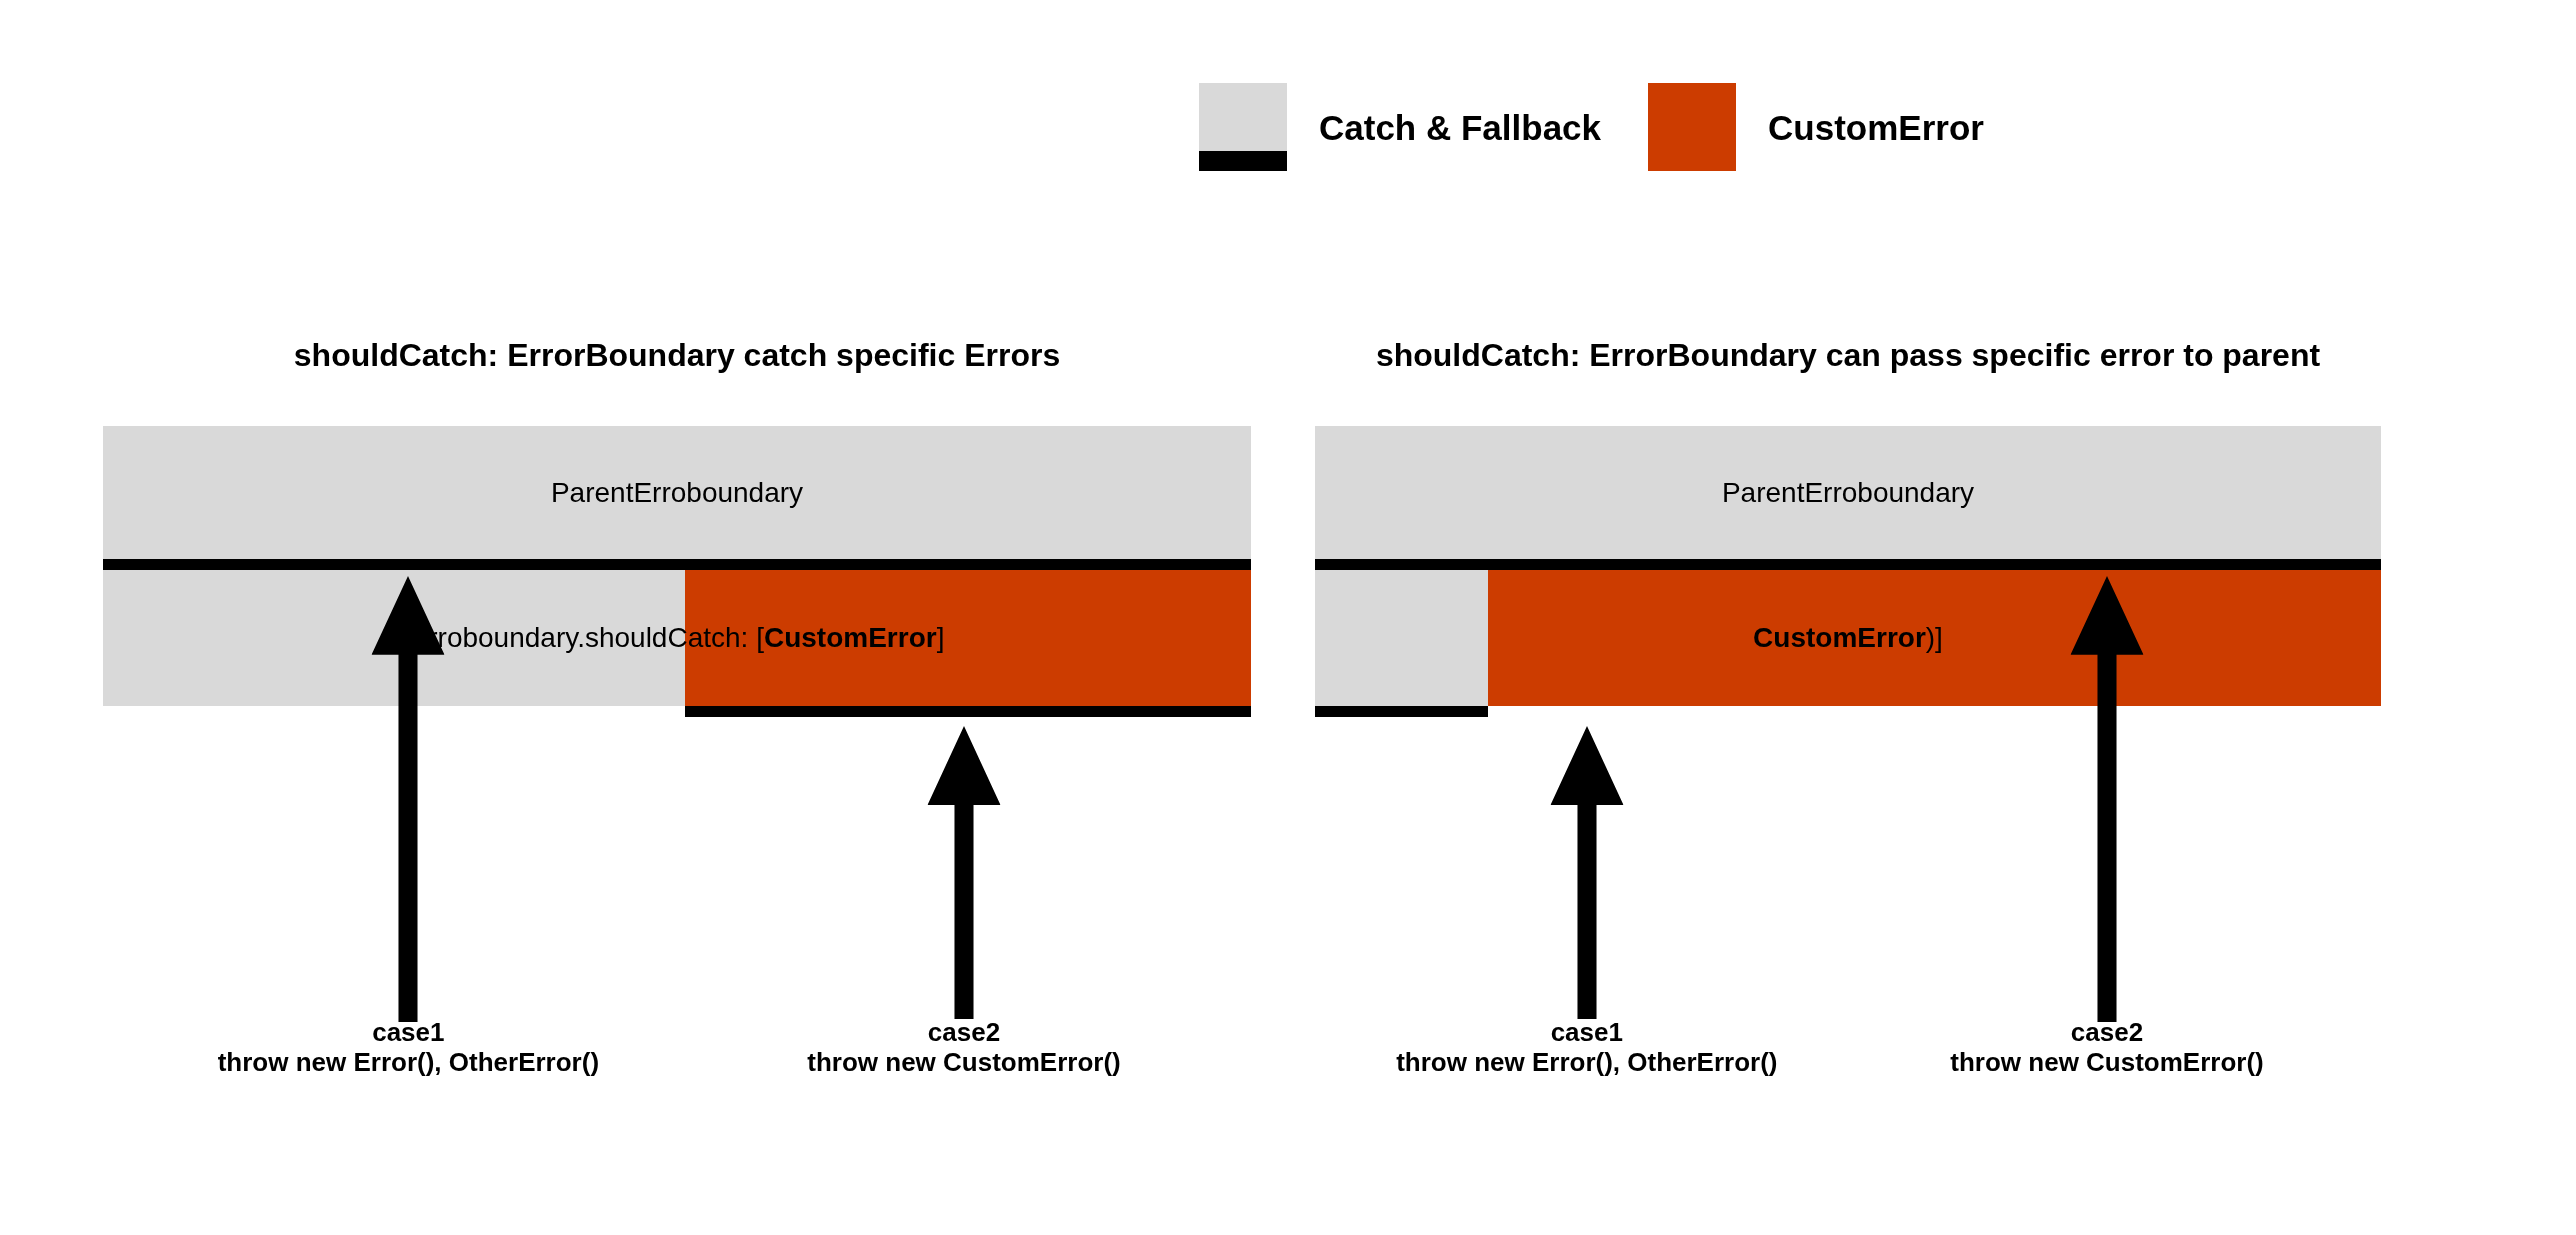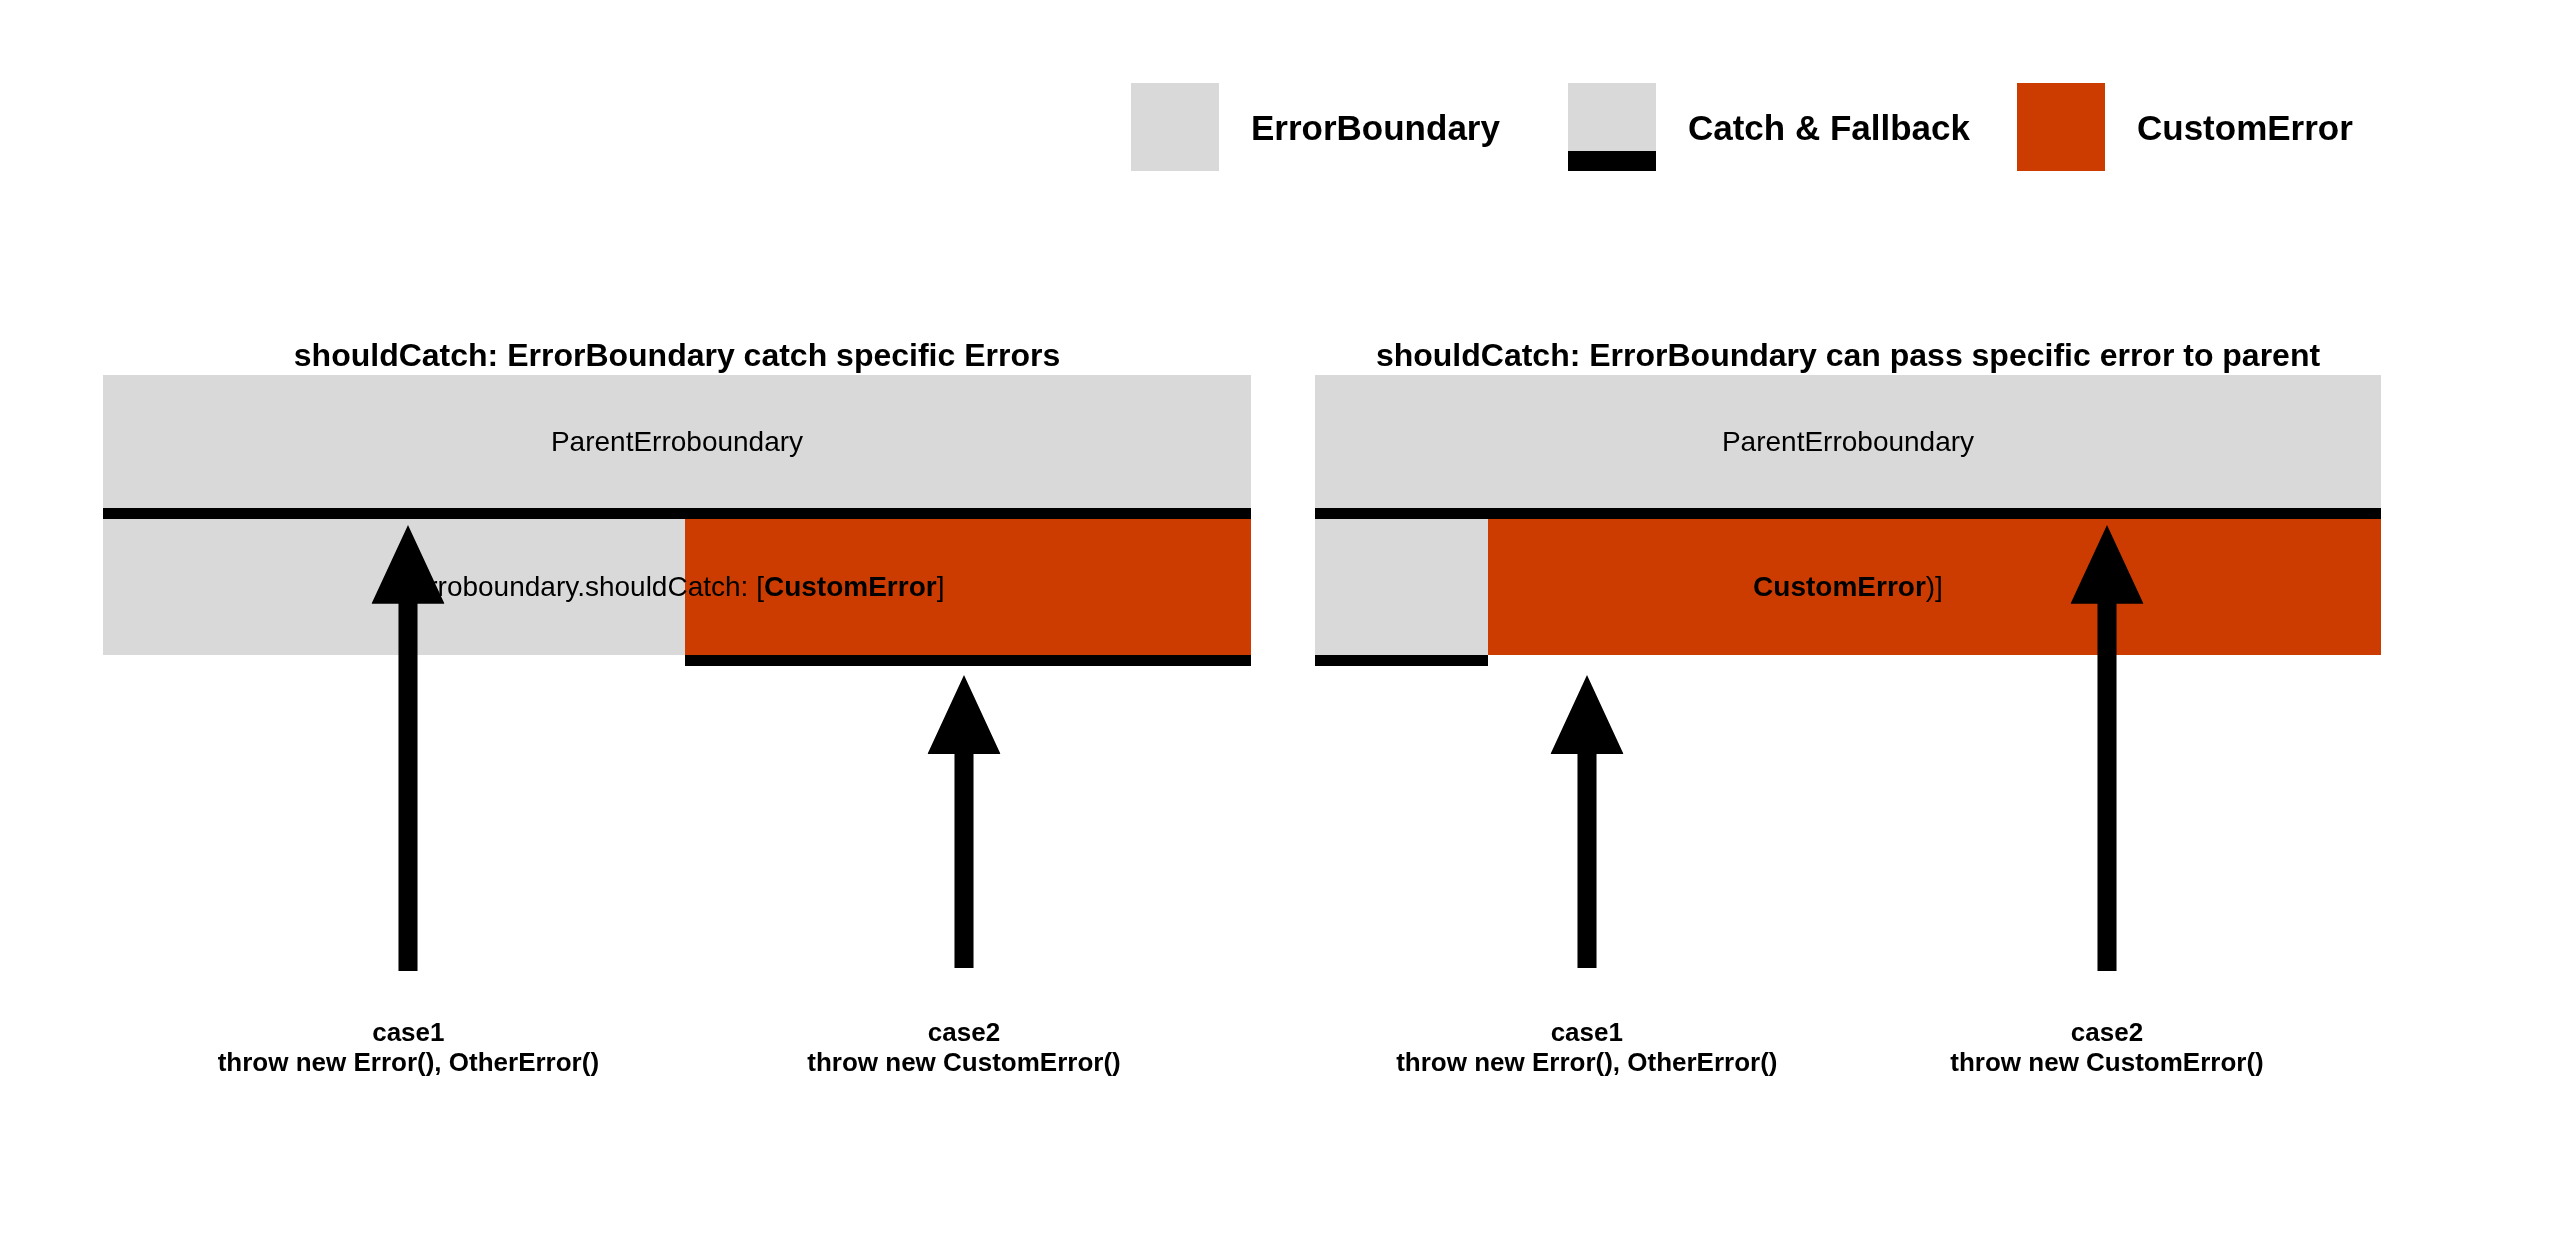--- a/index.html
+++ b/index.html
@@ -52,21 +52,21 @@
 
   .panel-title {
     font-size:32px;
     font-weight:bold;
     text-align:center;
     line-height:1;
     white-space:nowrap;
     height:36px;
   }
 
-  .stack { position:relative; }
+  .stack { position:relative; margin-top:51px; }
 
   .parent-box {
     height:133px;
     background:#d9d9d9;
     display:flex;
     align-items:center;
     justify-content:center;
   }
   .parent-label {
     font-size:28px;
@@ -130,24 +130,20 @@
     white-space:nowrap;
     transform:translateX(-50%);
   }
   .case-caption .ln2 { display:block; }
 </style>
 </head>
 <body>
 
 <div id="legend">
 
-  <div class="legend-item">
-    <span class="legend-swatch sw-gray"></span>
-    <span class="legend-label">ErrorBoundary</span>
-  </div>
 
   <span class="legend-gap-a"></span>
 
   <div class="legend-item">
     <span class="legend-swatch sw-catch"></span>
     <span class="legend-label">Catch &amp; Fallback</span>
   </div>
 
   <span class="legend-gap-b"></span>
 

